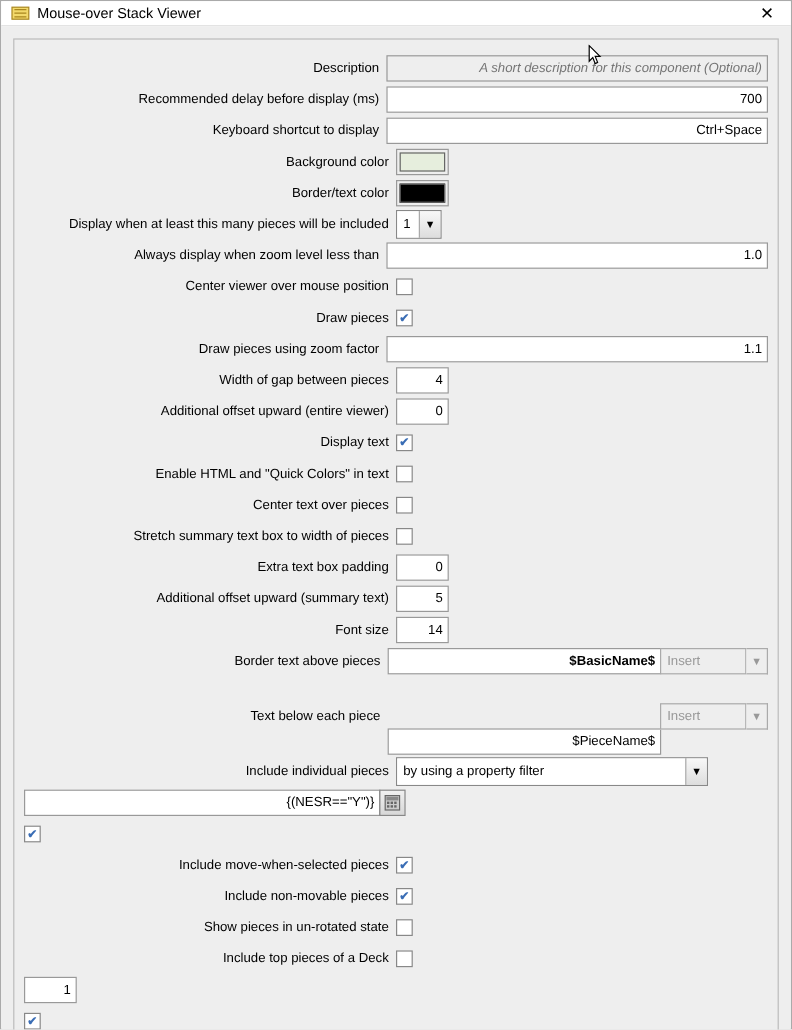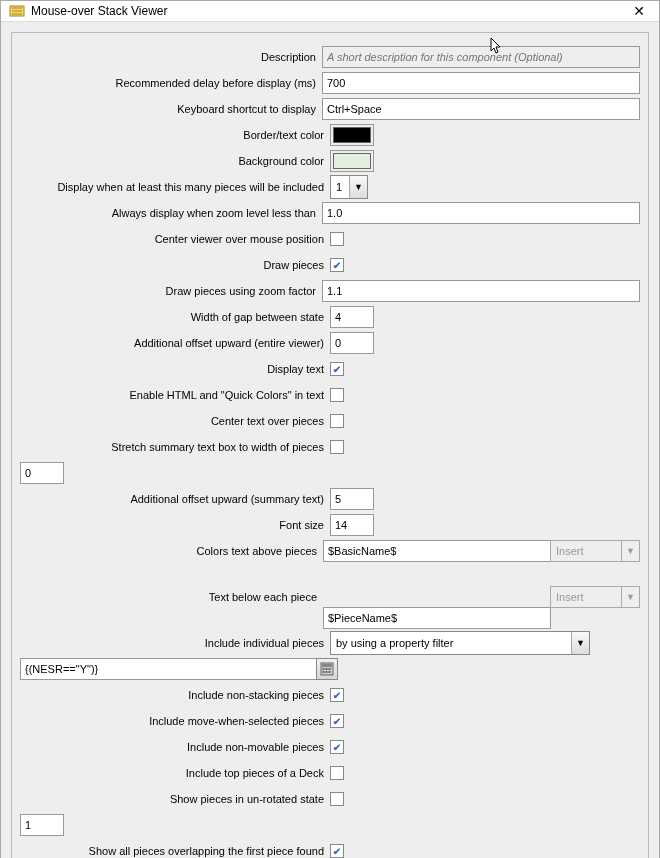--- a/index.html
+++ b/index.html
@@ -78,20 +78,21 @@
   display: flex;
   align-items: center;
 }
 input[type="text"].txt {
   border: 1px solid #999;
   background: #fff;
   height: 22px;
   padding: 2px 4px;
   font-family: inherit;
   font-size: 11px;
+  text-align: right;
 }
 input[type="text"].txt.full { width: 318px; }
 input[type="text"].txt.small { width: 44px; }
 input[type="text"].txt.readonly {
   background: #eee;
   color: #888;
   font-style: italic;
 }
 .color-swatch {
   width: 44px;
@@ -240,38 +241,38 @@
         </div>
 
         <div class="row">
           <div class="label">Keyboard shortcut to display</div>
           <div class="field">
               <input type="text" class="txt full" value="Ctrl+Space" style="">
             </div>
         </div>
 
         <div class="row">
+          <div class="label">Background color</div>
+          <div class="field">
+              <div class="color-swatch">
+                <div class="inner" id="bgcolor-inner" style="background: rgb(230, 238, 221);"></div>
+              </div>
+            </div>
+        </div>
+
+        <div class="row">
           <div class="label">Border/text color</div>
           <div class="field">
               <div class="color-swatch">
                 <div class="inner" id="bordercolor-inner" style="background: rgb(0, 0, 0);"></div>
               </div>
             </div>
         </div>
 
         <div class="row">
-          <div class="label">Background color</div>
-          <div class="field">
-              <div class="color-swatch">
-                <div class="inner" id="bgcolor-inner" style="background: rgb(230, 238, 221);"></div>
-              </div>
-            </div>
-        </div>
-
-        <div class="row">
           <div class="label">Display when at least this many pieces will be included</div>
           <div class="field">
             <div class="combo">
               <div class="combo-text" style="width:18px">1</div>
               <div class="combo-btn">▼</div>
             </div>
           </div>
         </div>
 
         <div class="row">
@@ -296,21 +297,21 @@
         </div>
 
         <div class="row">
           <div class="label">Draw pieces using zoom factor</div>
           <div class="field">
               <input type="text" class="txt full" value="1.1" style="">
             </div>
         </div>
 
         <div class="row">
-          <div class="label">Width of gap between state</div>
+          <div class="label">Width of gap between pieces</div>
           <div class="field">
               <input type="text" class="txt small" value="4" style="">
             </div>
         </div>
 
         <div class="row">
           <div class="label">Additional offset upward (entire viewer)</div>
           <div class="field">
               <input type="text" class="txt small" value="0" style="">
             </div>
@@ -338,43 +339,44 @@
         </div>
 
         <div class="row">
           <div class="label">Stretch summary text box to width of pieces</div>
           <div class="field">
               <div class="checkbox"></div>
             </div>
         </div>
 
         <div class="row">
+          <div class="label">Extra text box padding</div>
           <div class="field">
               <input type="text" class="txt small" value="0" style="">
             </div>
         </div>
 
         <div class="row">
           <div class="label">Additional offset upward (summary text)</div>
           <div class="field">
               <input type="text" class="txt small" value="5" style="">
             </div>
         </div>
 
         <div class="row">
           <div class="label">Font size</div>
           <div class="field">
               <input type="text" class="txt small" value="14" style="">
             </div>
         </div>
 
         <div class="row">
-          <div class="label">Colors text above pieces</div>
-          <div class="field">
-            <input type="text" class="txt" style="width: 228px;" value="$BasicName$">
+          <div class="label">Border text above pieces</div>
+          <div class="field">
+            <input type="text" class="txt" style="width: 228px; font-weight: bold;" value="$BasicName$">
             <div class="insert-combo">
               <div class="insert-txt" style="width:72px">Insert</div>
               <div class="insert-btn">▼</div>
             </div>
           </div>
         </div>
 
         <div class="row">
           <div class="label">Text below each piece</div>
           <div class="field">
@@ -408,62 +410,60 @@
                   <rect x="8.5" y="6" width="2" height="2" fill="#666"></rect>
                   <rect x="2.5" y="9" width="2" height="2" fill="#666"></rect>
                   <rect x="5.5" y="9" width="2" height="2" fill="#666"></rect>
                   <rect x="8.5" y="9" width="2" height="2" fill="#666"></rect>
                 </svg>
             </div>
           </div>
         </div>
 
         <div class="row">
-          <div class="label">Include non-stacking pieces</div>
           <div class="field">
               <div class="checkbox">✔</div>
             </div>
         </div>
 
         <div class="row">
           <div class="label">Include move-when-selected pieces</div>
           <div class="field">
               <div class="checkbox">✔</div>
             </div>
         </div>
 
         <div class="row">
           <div class="label">Include non-movable pieces</div>
           <div class="field">
               <div class="checkbox">✔</div>
             </div>
         </div>
 
         <div class="row">
+          <div class="label">Show pieces in un-rotated state</div>
+          <div class="field">
+              <div class="checkbox"></div>
+            </div>
+        </div>
+
+        <div class="row">
           <div class="label">Include top pieces of a Deck</div>
           <div class="field">
               <div class="checkbox"></div>
             </div>
         </div>
 
         <div class="row">
-          <div class="label">Show pieces in un-rotated state</div>
-          <div class="field">
-              <div class="checkbox"></div>
-            </div>
-        </div>
-
-        <div class="row">
           <div class="field">
               <input type="text" class="txt small" value="1" style="">
             </div>
         </div>
 
         <div class="row">
-          <div class="label">Show all pieces overlapping the first piece found</div>
           <div class="field">
               <div class="checkbox">✔</div>
             </div>
         </div>
 
       </div>
 
       <div class="buttons">
         <button class="btn">OK</button>
         <button class="btn">Cancel</button>

